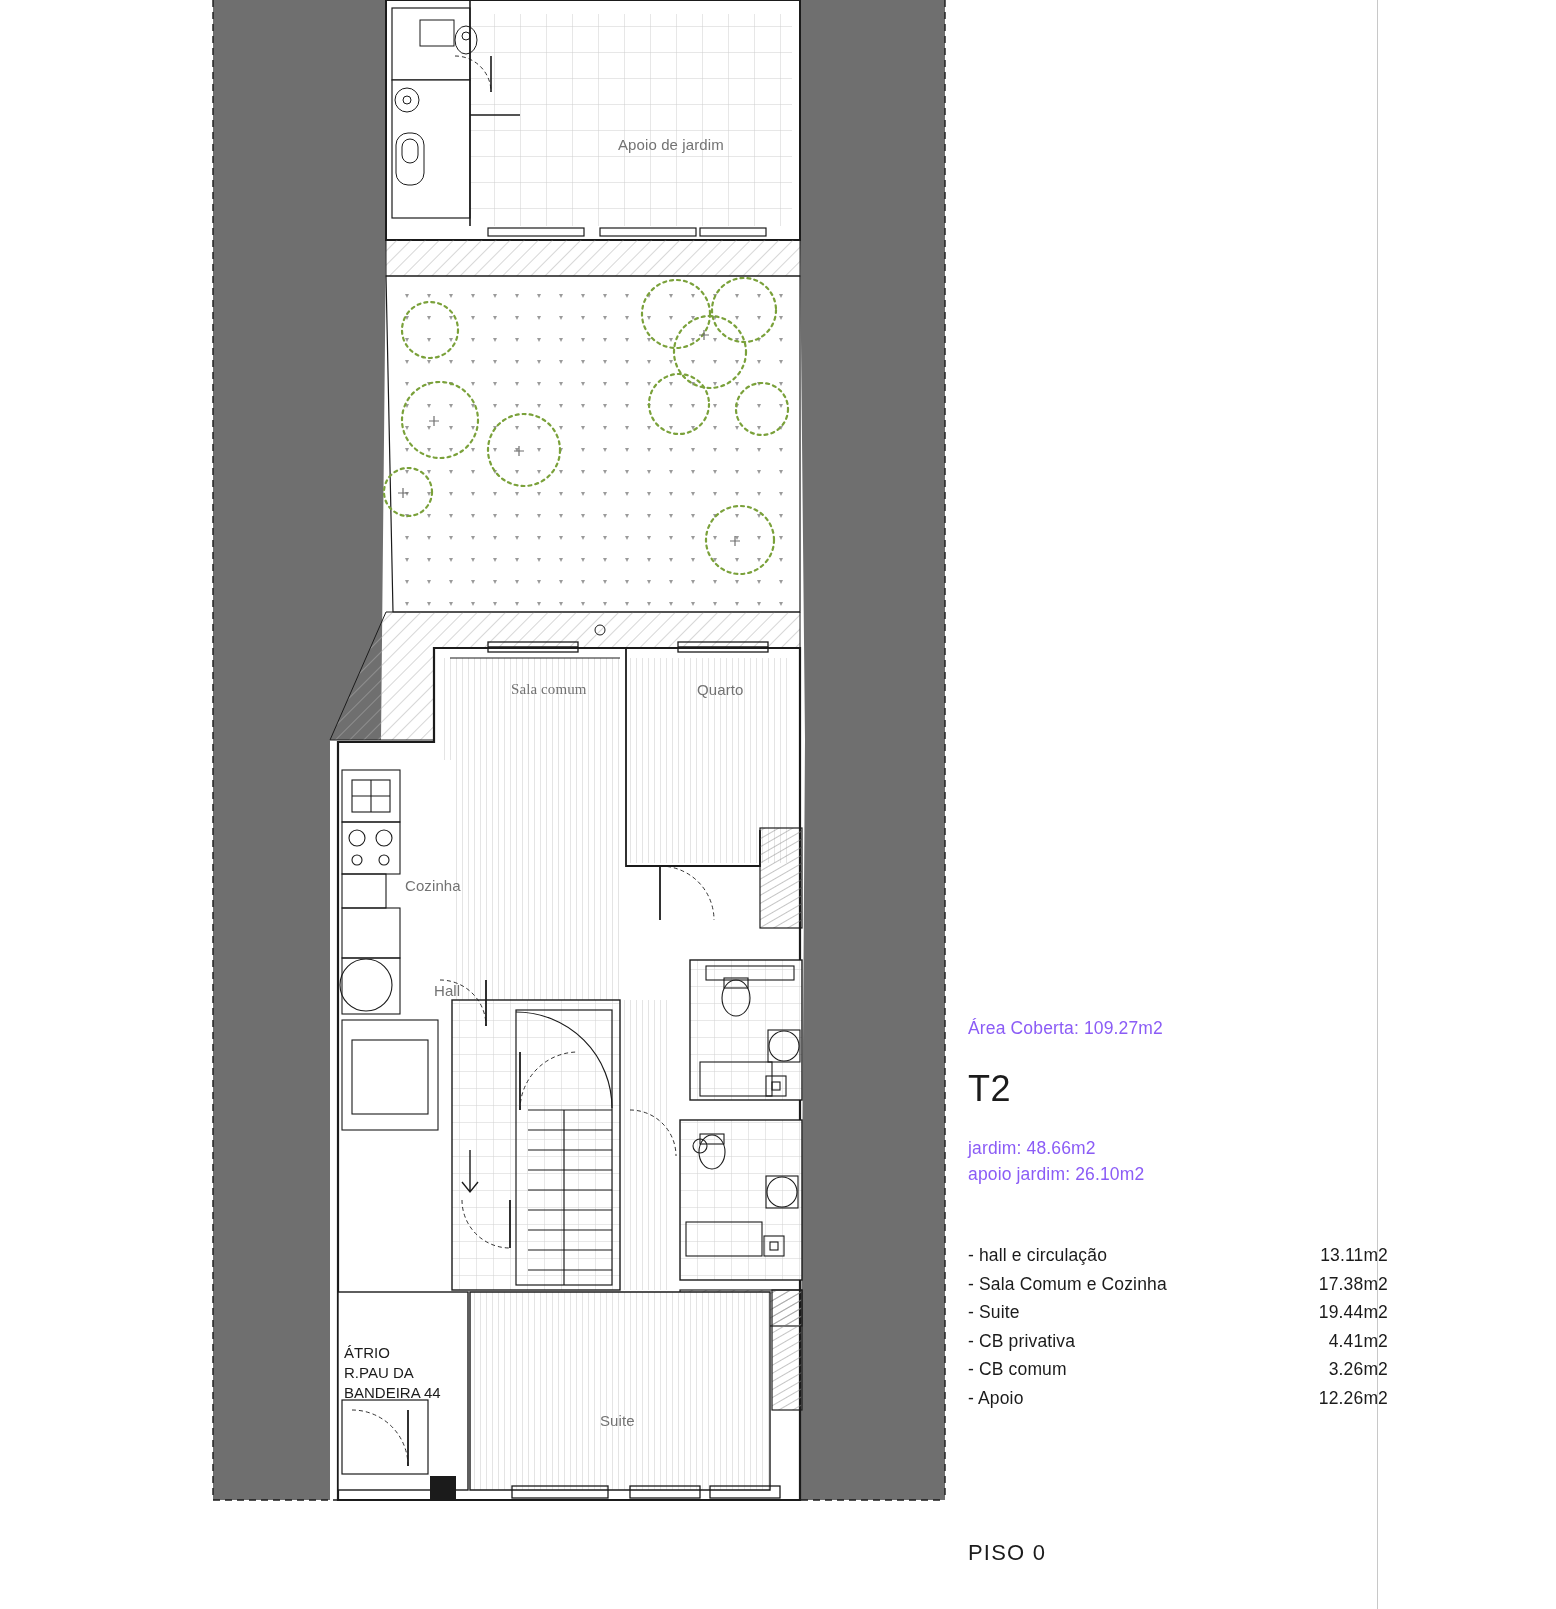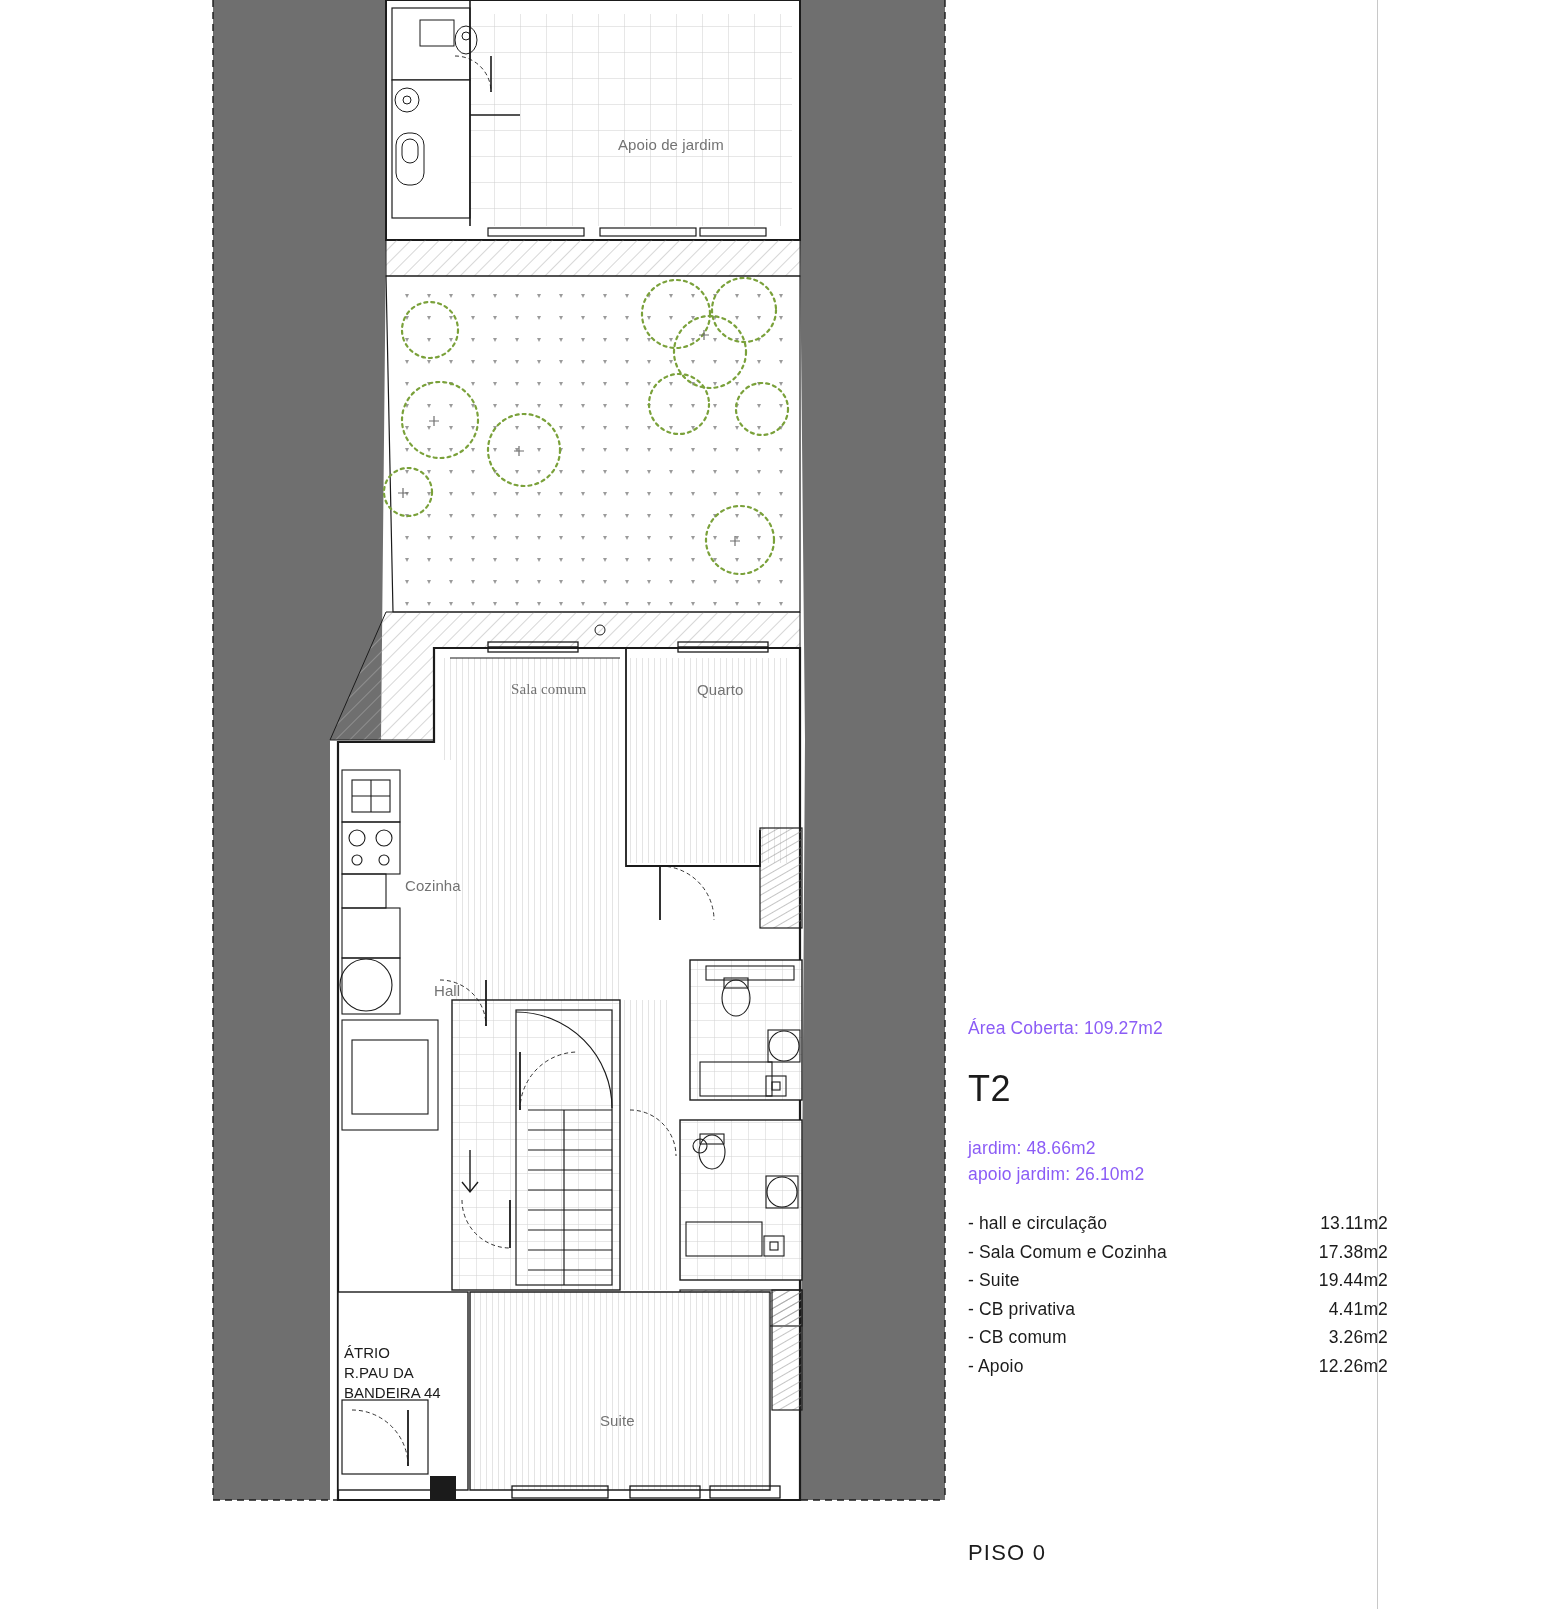--- a/index.html
+++ b/index.html
@@ -61,21 +61,21 @@
   .info-line.right { }
   .typology {
     font-size: 36px;
     letter-spacing: 0.5px;
     color: #1b1b1b;
     margin: 30px 0 28px 0;
     line-height: 1;
   }
 
   .breakdown {
-    margin-top: 22px;
+    margin-top: 54px;
   }
   .breakdown-row {
     display: flex;
     justify-content: space-between;
     align-items: baseline;
     font-size: 17.5px;
     line-height: 28.5px;
     color: #1b1b1b;
     letter-spacing: 0.15px;
   }

